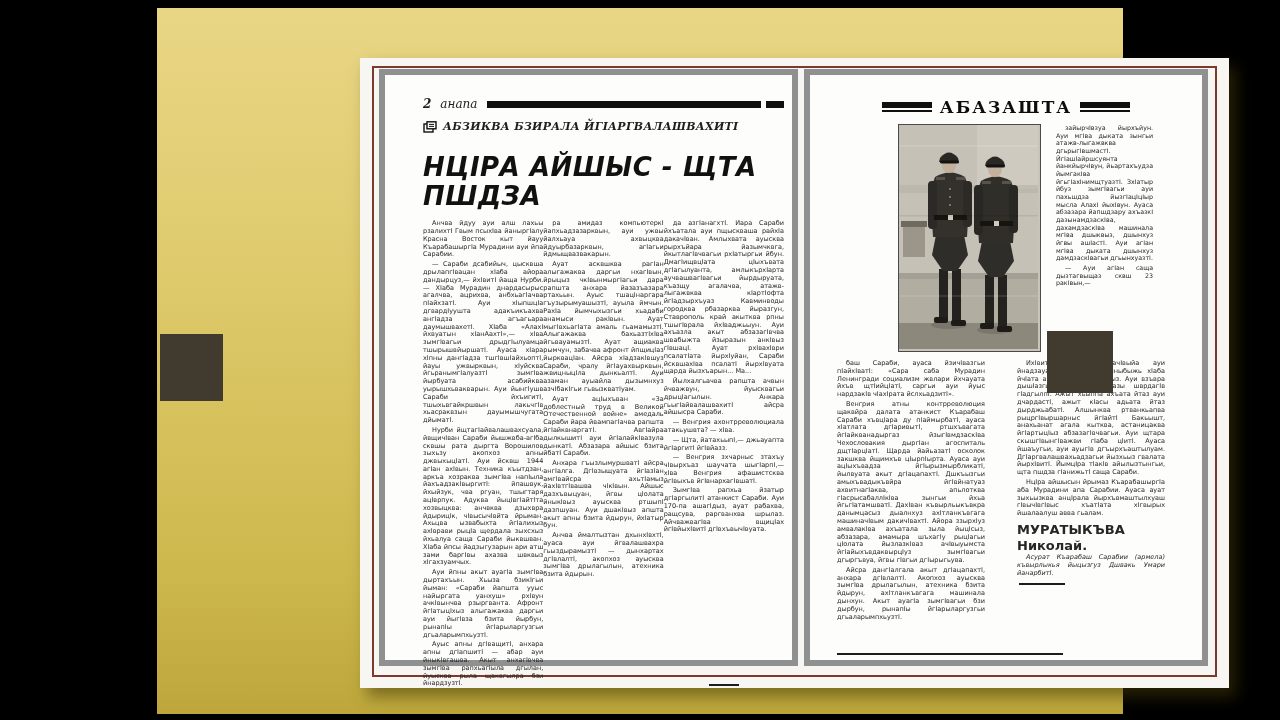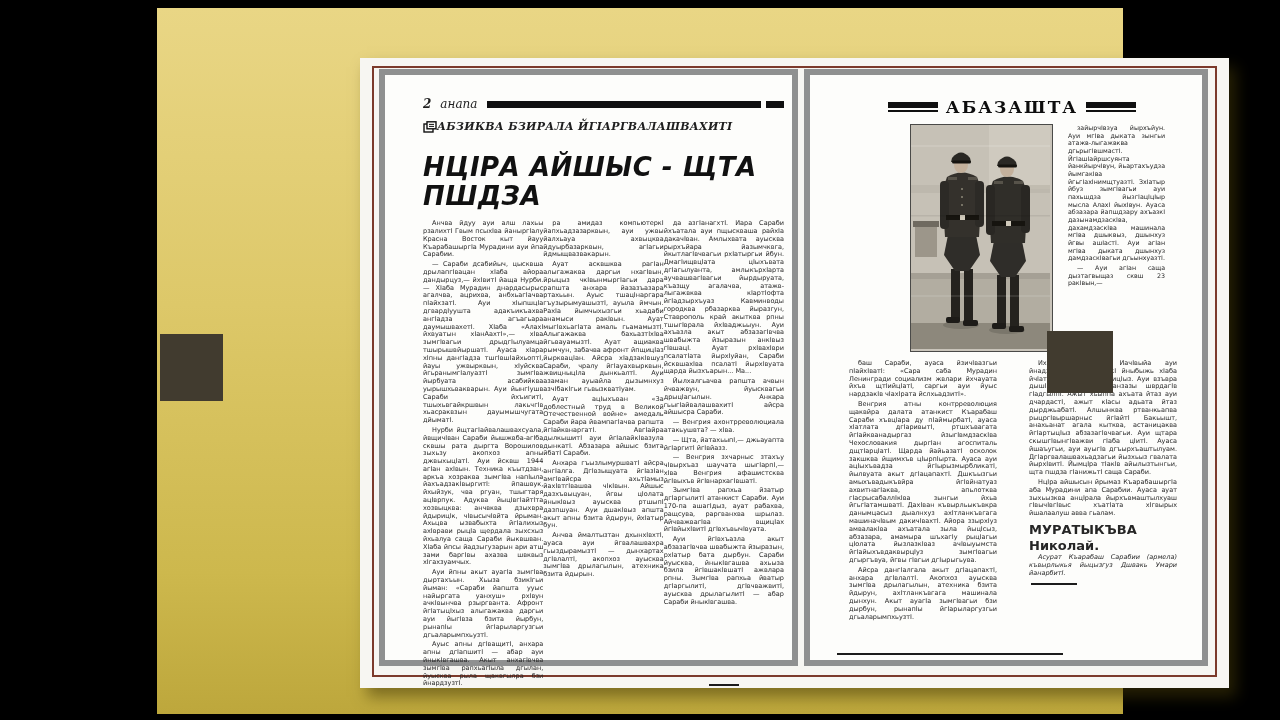--- a/index.html
+++ b/index.html
@@ -33,35 +33,35 @@
   .tab-left{left:160px;top:334px;width:63px;height:67px;}
   .tab-right{left:1047px;top:331px;width:66px;height:62px;}
 
   
   .lp-inner{position:absolute;inset:0;padding:22px 8px 0 38px;}
   .lp-head{display:flex;align-items:center;height:14px;}
   .lp-pagenum{font:italic bold 12px "DejaVu Serif",serif;}
   .lp-edition{font:italic 12px "DejaVu Serif",serif;margin-left:9px;}
   .lp-bar{flex:1;height:7px;background:#101010;margin-left:10px;}
   .lp-bar2{width:18px;height:7px;background:#101010;margin-left:5px;}
-  .lp-kicker{display:flex;align-items:flex-end;margin-top:9px;height:13px;}
+  .lp-kicker{display:flex;align-items:flex-end;margin-top:9px;gap:6px;height:13px;}
   .lp-kicker-text{font:italic bold 11px "DejaVu Serif",serif;letter-spacing:.3px;}
   .lp-headline{
     margin:20px 0 10px;font-family:"DejaVu Sans",sans-serif;font-style:italic;
     font-weight:800;font-size:26px;letter-spacing:.5px;line-height:1.1;color:#111;
   }
   .lp-cols{display:flex;height:478px;overflow:hidden;justify-content:center;}
   .col{flex:1;position:relative;text-align:justify;font-size:6.5px;line-height:1.2;
        color:#262626;overflow:hidden;}
   .col p,.rp-col p,.side-col p{margin:0 0 2px;text-indent:9px;}
   .lp3-rule{position:absolute;bottom:12px;left:50%;transform:translateX(-50%);
             width:30px;height:2px;background:#1c1c1c;}
 
   
-  .rp-inner{position:absolute;inset:0;padding:22px 0 0 12px;}
+  .rp-inner{position:absolute;inset:0;padding:22px 0 0 0;}
   .rp-mast{display:flex;align-items:center;justify-content:center;gap:8px;height:20px;}
   .mast-bar{width:50px;display:flex;flex-direction:column;gap:2px;}
   .mast-bar div{height:6px;background:#101010;}
   .mast-bar div:last-child{height:2px;}
   .rp-mast-title{font-family:"DejaVu Serif",serif;font-weight:bold;font-size:17px;
                  letter-spacing:2px;color:#0d0d0d;}
   .rp-photo-row{display:flex;margin-top:7px;height:228px;}
   .photo{margin-left:88px;width:141px;height:226px;border:1px solid #4a4a48;
          background:#c9c4ba;flex:none;}
   .side-col{width:97px;margin-left:15px;height:226px;overflow:hidden;
@@ -118,21 +118,20 @@
               <p>Анчва ймалтызтан дхынхIвхтI, ауаса ауи йгвалашвахра гьыздырамызтI — дынхартах дгIвлалтI, акопхоз ауысква зымгIва дрылагылын, атехника бзита йдырын.</p>
             </div>
           <div class="col">
             <div>
                 <p>да азгIанагхтI. Йара Сараби йхъатала ауи пщыскваша райхIа дакачIван. Амлыхвата ауысква рырхъйара йазымчквга, йкытлагIвчвагьи рхIатыргьи йбун. ДмагIищвцIата цIыхъвата дгIагылуанта, амлыкърхIарта аучвашвагIвагьи йырдыруата, къазщу агалачва, атажв-лыгажвква кIартIофта йгIадзырхъуаз Кавминводы городква рбазарква йыразгун, Ставрополь край акытква рпны тшыгIврала йхIваджьыун. Ауи ахъазла акыт абзазагIвчва швабыжта йзыразын анкIвыз гIвшацI. Ауат рхIвахIври псалатIата йырхIуйан, Сараби йсквшахIва псалатI йырхIвуата щарда йызхъарын... Ма...</p>
                 <p>Йылхалгьачва рапшта ачвын йчважвун, йуысквагьи дрыцIагылын. Анкара гьыгIайвалашвахитI айсра айшысра Сараби.</p>
                 <p>— Венгрия ахонтрреволюциала атакьушвта? — хIва.</p>
                 <p>— Щта, йатахьыпI,— джьауапта йгIаргитI йгIвйазз.</p>
                 <p>— Венгрия зхчарныс зтахъу чIвырхъаз шаучата шыгIарпI,— хIва Венгрия афашистсква йгIвыхъв йгIвнархагIвшатI.</p>
                 <p>ЗымгIва рапхьа йзатыр дгIаргылитI атанкист Сараби. Ауи 170-па ашагIдыз, ауат рабахва, ращсува, раргванхва шрылаз. АйчважвагIва вщицIах йгIвйыхIвитI дгIвхъвычIвуата.</p>
-                <p>Ауи йгIвхъазла акыт абзазагIвчва швабыжта йзыразын, рхIатыр бата дырбун. Сараби йуысква, йныкIвгашва ахьыза бзила йгIвшакIвшатI ажвлара рпны. ЗымгIва рапхьа йватыр дгIаргылитI, дгIвчважвитI, ауысква дрылагылитI — абар Сараби йныкIвгашва.</p>
               </div>
             <div class="lp3-rule"></div>
           </div>
         </div>
       </div>
     </div>
 
     <div class="page-scan scan-right">
       <div class="rp-inner">
         <div class="rp-mast">

